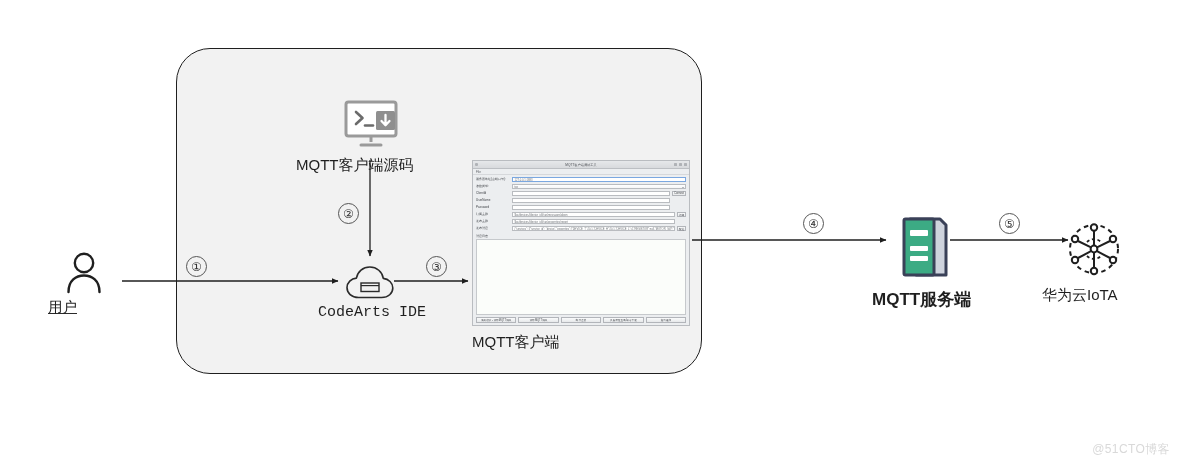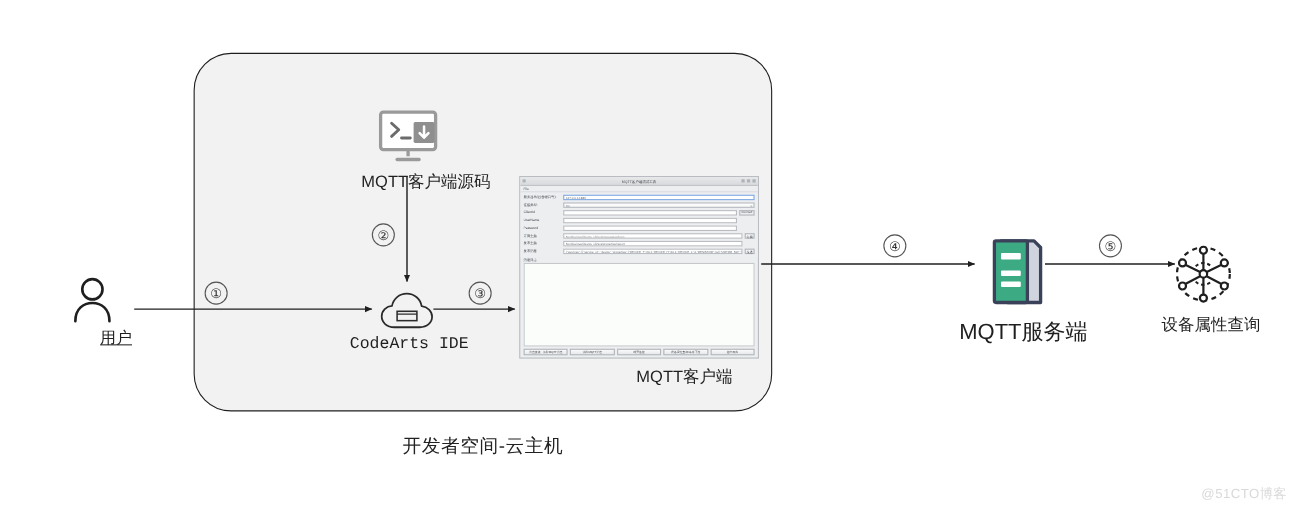--- a/index.html
+++ b/index.html
@@ -37,21 +37,21 @@
     top: 394px;
     width: 526px;
     text-align: center;
     font-size: 17px;
     color: #222;
     letter-spacing: 0.5px;
   }
 
   
   .node-label {
-    text-align: right;
+    text-align: left;
     font-size: 14.5px;
     color: #1f1f1f;
     white-space: nowrap;
   }
 
   
   #user-node { left: 48px; top: 250px; width: 72px; text-decoration: underline; }
   #user-icon-wrap { height: 46px; display: flex; align-items: center; justify-content: center; }
   #user-label { margin-top: 2px; }
 
@@ -61,21 +61,21 @@
   #srccode-label { margin-top: 6px; font-size: 15px; }
 
   
   #ide-node { left: 318px; top: 262px; width: 104px; }
   #ide-icon-wrap { height: 42px; display: flex; align-items: center; justify-content: center; }
   #ide-label { margin-top: 0; font-size: 15px; font-family: Liberation Mono, monospace; }
 
   
   #server-node { left: 872px; top: 212px; width: 104px; }
   #server-icon-wrap { height: 72px; display: flex; align-items: center; justify-content: center; }
-  #server-label { margin-top: 4px; font-size: 20px; }
+  #server-label { margin-top: 4px; font-size: 17px; font-weight: bold; }
 
   
   #iota-node { left: 1042px; top: 218px; width: 104px; }
   #iota-icon-wrap { height: 62px; display: flex; align-items: center; justify-content: center; }
   #iota-label { margin-top: 6px; font-size: 15px; }
 
   
   .step-circle {
     width: 19px; height: 19px;
     border: 1.3px solid #555;
@@ -240,21 +240,20 @@
     color: #d9d9d9;
     letter-spacing: 0.4px;
   }
 </style>
 </head>
 <body>
 
 <div id="stage">
 
   <div class="abs" id="host-container"></div>
-  <div class="abs node-label" id="host-label">开发者空间-云主机</div>
 
   <svg class="abs" id="arrow-layer" viewBox="0 0 1184 468">
     <defs>
       <marker id="arrowhead" markerWidth="7" markerHeight="7" refX="6.2" refY="3.2" orient="auto" markerUnits="userSpaceOnUse">
         <path d="M0,0.4 L6.6,3.2 L0,6.0 z" fill="#1f1f1f"></path>
       </marker>
     </defs>
 
     <line x1="122" y1="281" x2="338" y2="281" stroke="#1f1f1f" stroke-width="1.3" marker-end="url(#arrowhead)"></line>
 
@@ -418,18 +417,18 @@
         <path d="M29 11 L29 25.6" stroke="#1f1f1f" stroke-width="2"></path>
         <path d="M29 32.4 L29 47.8" stroke="#1f1f1f" stroke-width="2"></path>
         <path d="M13 21 L26 27.3" stroke="#1f1f1f" stroke-width="2"></path>
         <path d="M45 21 L32 27.3" stroke="#1f1f1f" stroke-width="2"></path>
         <path d="M13 38 L26 31.2" stroke="#1f1f1f" stroke-width="2"></path>
         <path d="M45 38 L32 31.2" stroke="#1f1f1f" stroke-width="2"></path>
         <path d="M22 22 A10 10 0 0 1 36 22" fill="none" stroke="#1f1f1f" stroke-width="1.8" stroke-dasharray="3 2.6"></path>
         <path d="M22 36 A10 10 0 0 0 36 36" fill="none" stroke="#1f1f1f" stroke-width="1.8" stroke-dasharray="3 2.6"></path>
       </svg>
     </div>
-    <div class="node-label" id="iota-label">设备属性查询</div>
+    <div class="node-label" id="iota-label">华为云IoTA</div>
   </div>
 
   <div class="abs" id="watermark">@51CTO博客</div>
 
 </div>
 
 </body></html>

